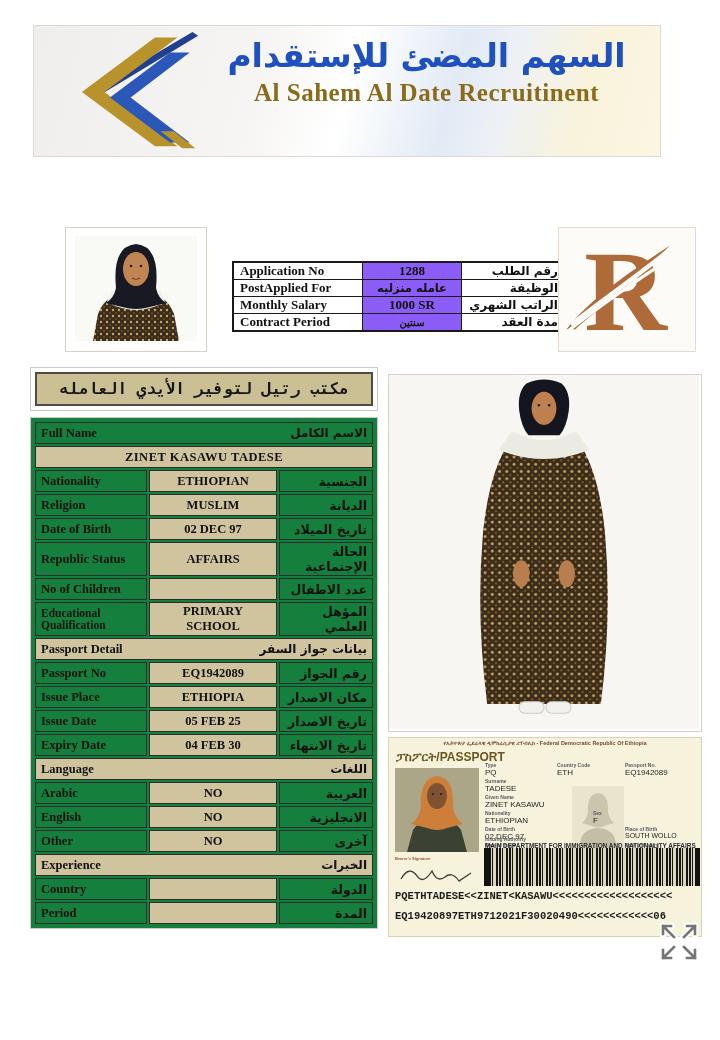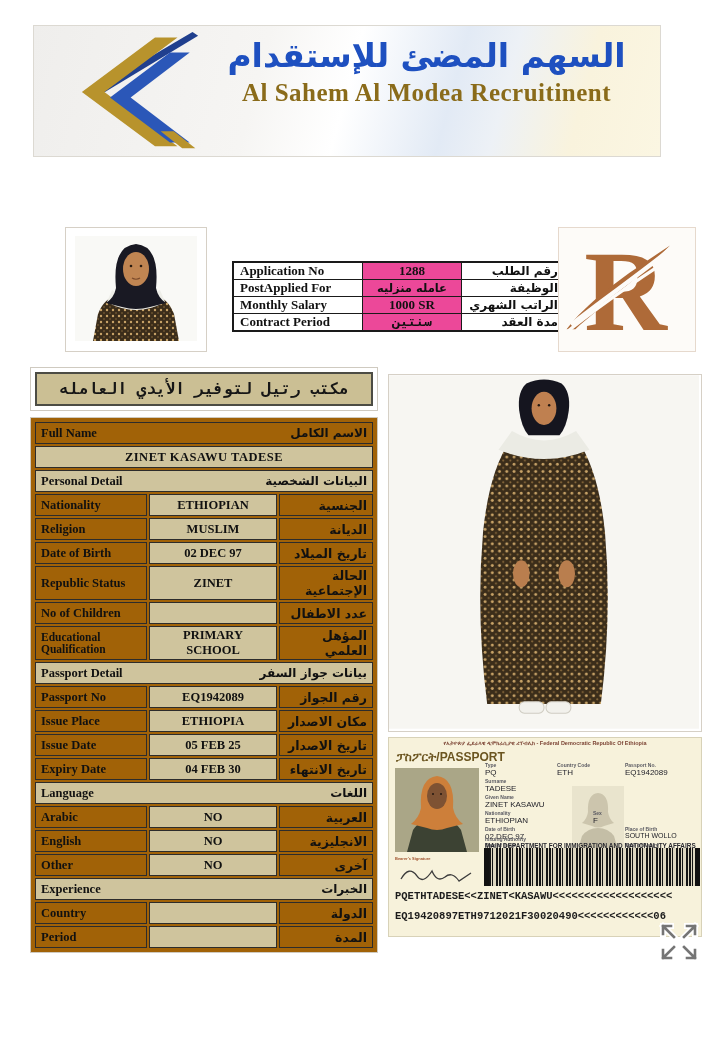--- a/index.html
+++ b/index.html
@@ -24,33 +24,33 @@
   .r-frame{left:558px;top:227px;width:136px;height:123px;background:#fdfbf8;border-color:#e6d9cd;}
   .full-frame{left:388px;top:374px;width:312px;height:356px;}
   .pp-frame{left:388px;top:737px;width:312px;height:198px;background:#f7f2db;border-color:#d8d2b8;}
 
   
   .app-table{position:absolute;left:232px;top:261px;border-collapse:collapse;
     border:2.5px solid #1a1a1a;}
   .app-table td{border:1.6px solid #1a1a1a;font-weight:bold;font-size:13px;
     height:15px;padding:0 6px;color:#111;}
   .app-table .c1{width:116px;text-align:left;}
-  .app-table .c2{width:86px;text-align:center;background:#ec4899;}
+  .app-table .c2{width:86px;text-align:center;background:#8b5cf6;}
   .app-table .c3{width:90px;text-align:right;font-family:"DejaVu Sans",sans-serif;font-size:12px;direction:rtl;}
 
   
   .office{position:absolute;left:30px;top:367px;width:348px;height:44px;
     border:1px solid #cfcac0;background:#fff;box-sizing:border-box;padding:4px;}
   .office .inner{height:100%;background:#cbbf94;border:2px solid #4c4c44;box-sizing:border-box;
     display:flex;align-items:center;justify-content:center;
     font-family:Liberation Mono, monospace;font-weight:bold;font-size:16px;color:#161616;direction:rtl;}
 
   
   .profile-block{position:absolute;left:30px;top:417px;width:348px;
-    border:1px solid #cfcac0;background:#a16207;box-sizing:border-box;padding:2px;}
+    border:1px solid #cfcac0;background:#15803d;box-sizing:border-box;padding:2px;}
   table.profile{border-collapse:separate;border-spacing:2px;width:100%;}
   table.profile td{border:1.5px solid #2c2c2c;padding:1px 5px;font-weight:bold;
     font-size:12.5px;color:#111;height:18px;vertical-align:middle;}
   td.lbl{width:100px;text-align:left;}
   td.val{width:116px;text-align:center;background:#cfc49d;}
   td.arc{text-align:right;font-family:"DejaVu Sans",sans-serif;font-size:12px;direction:rtl;}
   tr.sect td{background:#cfc49d;}
   .lr{display:flex;justify-content:space-between;align-items:center;}
   .lr .ar{font-family:"DejaVu Sans",sans-serif;font-size:12px;direction:rtl;}
   td.namecell{background:#cfc49d;text-align:center;font-size:15px;letter-spacing:.5px;}
@@ -87,21 +87,21 @@
     <div class="logo">
       <svg width="150" height="122" viewBox="0 0 160 126">
         <polygon points="152,0 158,4 52,68 47,62" fill="#203f8e"></polygon>
         <polygon points="112,6 136,6 58,64 136,122 112,122 34,64" fill="#b8932c"></polygon>
         <polygon points="128,22 149,22 86,70 149,118 128,118 64,70" fill="#2b57b8"></polygon>
         <polygon points="118,106 132,106 155,124 141,124" fill="#b8932c"></polygon>
       </svg>
     </div>
     <div class="titles">
       <div class="title-ar">السهم المضئ للإستقدام</div>
-      <div class="title-en">Al Sahem Al Modea Recruitinent</div>
+      <div class="title-en">Al Sahem Al Date Recruitinent</div>
     </div>
   </div>
 
   <div class="frame photo-frame">
     <svg width="122" height="105" viewBox="0 0 122 105">
       <defs>
         <pattern id="dress" width="6" height="6" patternUnits="userSpaceOnUse">
           <rect width="6" height="6" fill="#3b2d1a"></rect>
           <circle cx="2" cy="2" r="1.2" fill="#c9a468"></circle>
           <circle cx="5" cy="5" r="0.8" fill="#8a6a3c"></circle>
@@ -130,21 +130,21 @@
       <td class="c2" style="font-family:'DejaVu Sans',sans-serif;font-size:11.5px;">عامله منزليه</td>
       <td class="c3">الوظيفة</td>
     </tr>
     <tr>
       <td class="c1">Monthly Salary</td>
       <td class="c2">1000 SR</td>
       <td class="c3">الراتب الشهري</td>
     </tr>
     <tr>
       <td class="c1">Contract Period</td>
-      <td class="c2" style="font-family:Liberation Mono, monospace;font-size:13px;">سنتين</td>
+      <td class="c2" style="font-family:Liberation Serif, serif;font-size:10px;">سنتين</td>
       <td class="c3">مدة العقد</td>
     </tr>
   </tbody>
     </table>
 
   <div class="frame r-frame">
     <svg width="134" height="121" viewBox="0 0 120 110">
       <text x="22" y="93" font-family="Liberation Serif, serif" font-weight="bold" font-size="104" fill="#ae6a38">R</text>
       <path d="M6,92 C26,66 60,42 100,16 C64,52 36,72 14,92 Z" fill="#ae6a38"></path>
       <path d="M10,88 C40,64 70,44 102,18" stroke="#fdfbf8" stroke-width="4" fill="none"></path>
@@ -163,46 +163,38 @@
         <td colspan="3">
               <div class="lr">
           <span>Full Name</span>
           <span class="ar">الاسم الكامل</span>
         </div>
             </td>
       </tr>
       <tr>
         <td colspan="3" class="namecell">ZINET KASAWU TADESE</td>
       </tr>
-      <tr class="sect">
-        <td colspan="3">
-              <div class="lr">
-          <span>Personal Detail</span>
-          <span class="ar">البيانات الشخصية</span>
-        </div>
-            </td>
-      </tr>
       <tr>
         <td class="lbl">Nationality</td>
         <td class="val">ETHIOPIAN</td>
         <td class="arc">الجنسية</td>
       </tr>
       <tr>
         <td class="lbl">Religion</td>
         <td class="val">MUSLIM</td>
         <td class="arc">الديانة</td>
       </tr>
       <tr>
         <td class="lbl">Date of Birth</td>
         <td class="val">02 DEC 97</td>
         <td class="arc">تاريخ  الميلاد</td>
       </tr>
       <tr>
         <td class="lbl">Republic Status</td>
-        <td class="val">ZINET</td>
+        <td class="val">AFFAIRS</td>
         <td class="arc">الحالة الإجتماعية</td>
       </tr>
       <tr>
         <td class="lbl">No of Children</td>
         <td class="val"></td>
         <td class="arc">عدد الاطفال</td>
       </tr>
       <tr>
         <td class="lbl" style="font-size:11.5px;">Educational Qualification</td>
         <td class="val" style="white-space:normal;width:100px;">PRIMARY SCHOOL</td>

